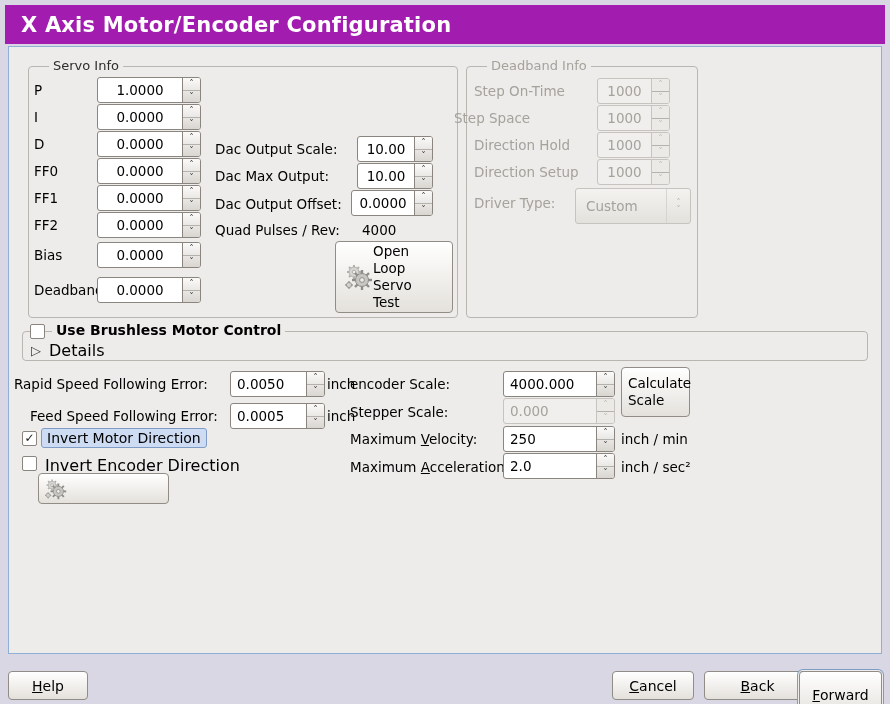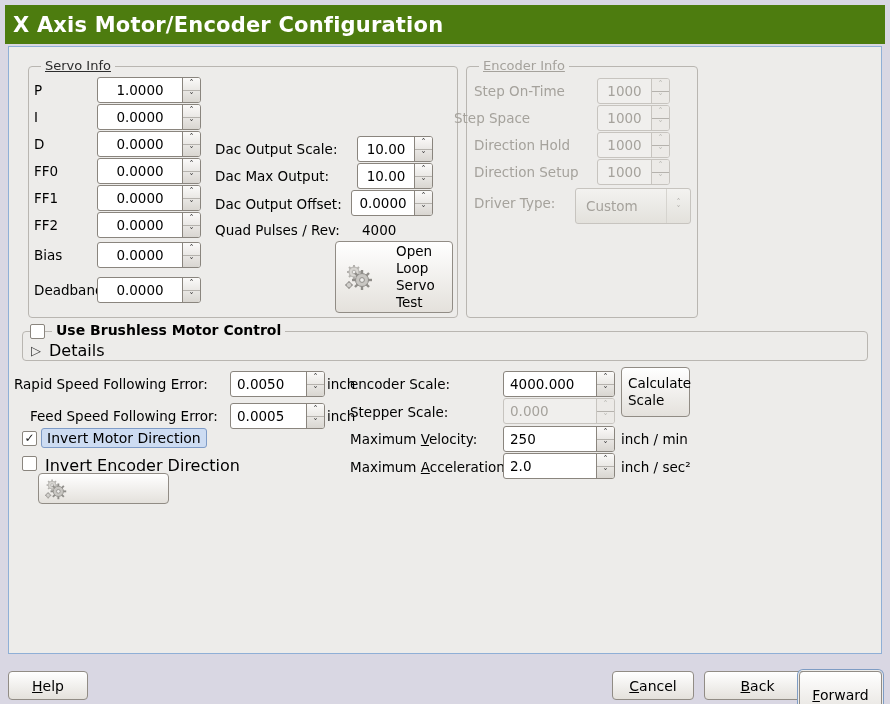--- a/index.html
+++ b/index.html
@@ -5,31 +5,31 @@
   * { margin:0; padding:0; box-sizing:border-box; }
   html,body { width:890px; height:704px; }
   body {
     position:relative; overflow:hidden;
     background:#d9d7e3;
     font-family:"DejaVu Sans", sans-serif;
     font-size:13.5px; color:#000;
   }
   .titlebar {
     position:absolute; left:5px; top:5px; width:880px; height:39px;
-    background:#4d7c0f; display:flex; align-items:center; padding-left:8px;
+    background:#a21caf; display:flex; align-items:center; padding-left:16px;
   }
   .titlebar .title { color:#fff; font-size:21px; font-weight:bold; letter-spacing:.2px; }
   .content {
     position:absolute; left:8px; top:46px; width:874px; height:608px;
     border:1px solid #8fafd6; background:#edecea;
   }
   .frame { position:absolute; border:1px solid #b9b6b1; border-radius:4px; }
   .legend {
-    position:absolute; top:-9px; left:12px; background:#edecea;
-    padding:0 4px; font-size:13px; color:#2d2d2d; white-space:nowrap;text-decoration:underline;
+    position:absolute; top:-9px; left:20px; background:#edecea;
+    padding:0 4px; font-size:13px; color:#2d2d2d; white-space:nowrap;
   }
   .legend.dis { color:#a5a29c; }
   .lbl { position:absolute; white-space:nowrap; color:#000; }
   .lbl.dis { color:#a5a29c; }
   .val { position:absolute; white-space:nowrap; color:#000; }
   .spin {
     position:absolute; display:flex; height:26px;
     border:1px solid #8a857e; border-radius:3px; background:#fff; overflow:hidden;
   }
   .spin input {
@@ -179,21 +179,21 @@
 <div class="spin" style="left:351px;top:190px;width:82px">
   <input class="center" value="0.0000" style="">
   <div class="sp">
       <span class="up">˄</span>
       <span>˅</span>
     </div>
 </div>
 <span class="lbl" style="left:215px;top:222px">Quad Pulses / Rev:</span>
 <span class="val" style="left:362px;top:222px">4000</span>
 
-<div class="btn" style="left:335px;top:241px;width:118px;height:72px;justify-content:flex-start;padding-left:9px;gap:23px">
+<div class="btn" style="left:335px;top:241px;width:118px;height:72px;justify-content:flex-start;padding-left:9px;gap:0">
   <svg class="gear-svg" width="28" height="28" viewBox="0 0 28 28">
     <g stroke="#b3b1ad" stroke-width="2">
         <line x1="9" y1="2" x2="9" y2="16"></line>
         <line x1="2" y1="9" x2="16" y2="9"></line>
         <line x1="4" y1="4" x2="14" y2="14"></line>
         <line x1="14" y1="4" x2="4" y2="14"></line>
       </g>
     <circle cx="9" cy="9" r="5" fill="#d8d6d2" stroke="#b3b1ad"></circle>
     <circle cx="9" cy="9" r="1.8" fill="#edecea" stroke="#b3b1ad"></circle>
     <g stroke="#8f8d89" stroke-width="2.4">
@@ -210,21 +210,21 @@
       </g>
     <circle cx="4" cy="22" r="2.6" fill="#d2d0cc" stroke="#9b9995"></circle>
   </svg>
   <div class="multiline">Open
 Loop
 Servo
 Test</div>
 </div>
 
 <div class="frame" style="left:466px;top:66px;width:232px;height:252px">
-  <span class="legend dis">Encoder Info</span>
+  <span class="legend dis">Deadband Info</span>
 </div>
 <span class="lbl dis" style="left:474px;top:83px">Step On-Time</span>
 <div class="spin dis" style="left:597px;top:78px;width:73px">
   <input class="center" disabled="" value="1000" style="">
   <div class="sp">
       <span class="up">˄</span>
       <span>˅</span>
     </div>
 </div>
 <span class="lbl dis" style="left:454px;top:110px">Step Space</span>

